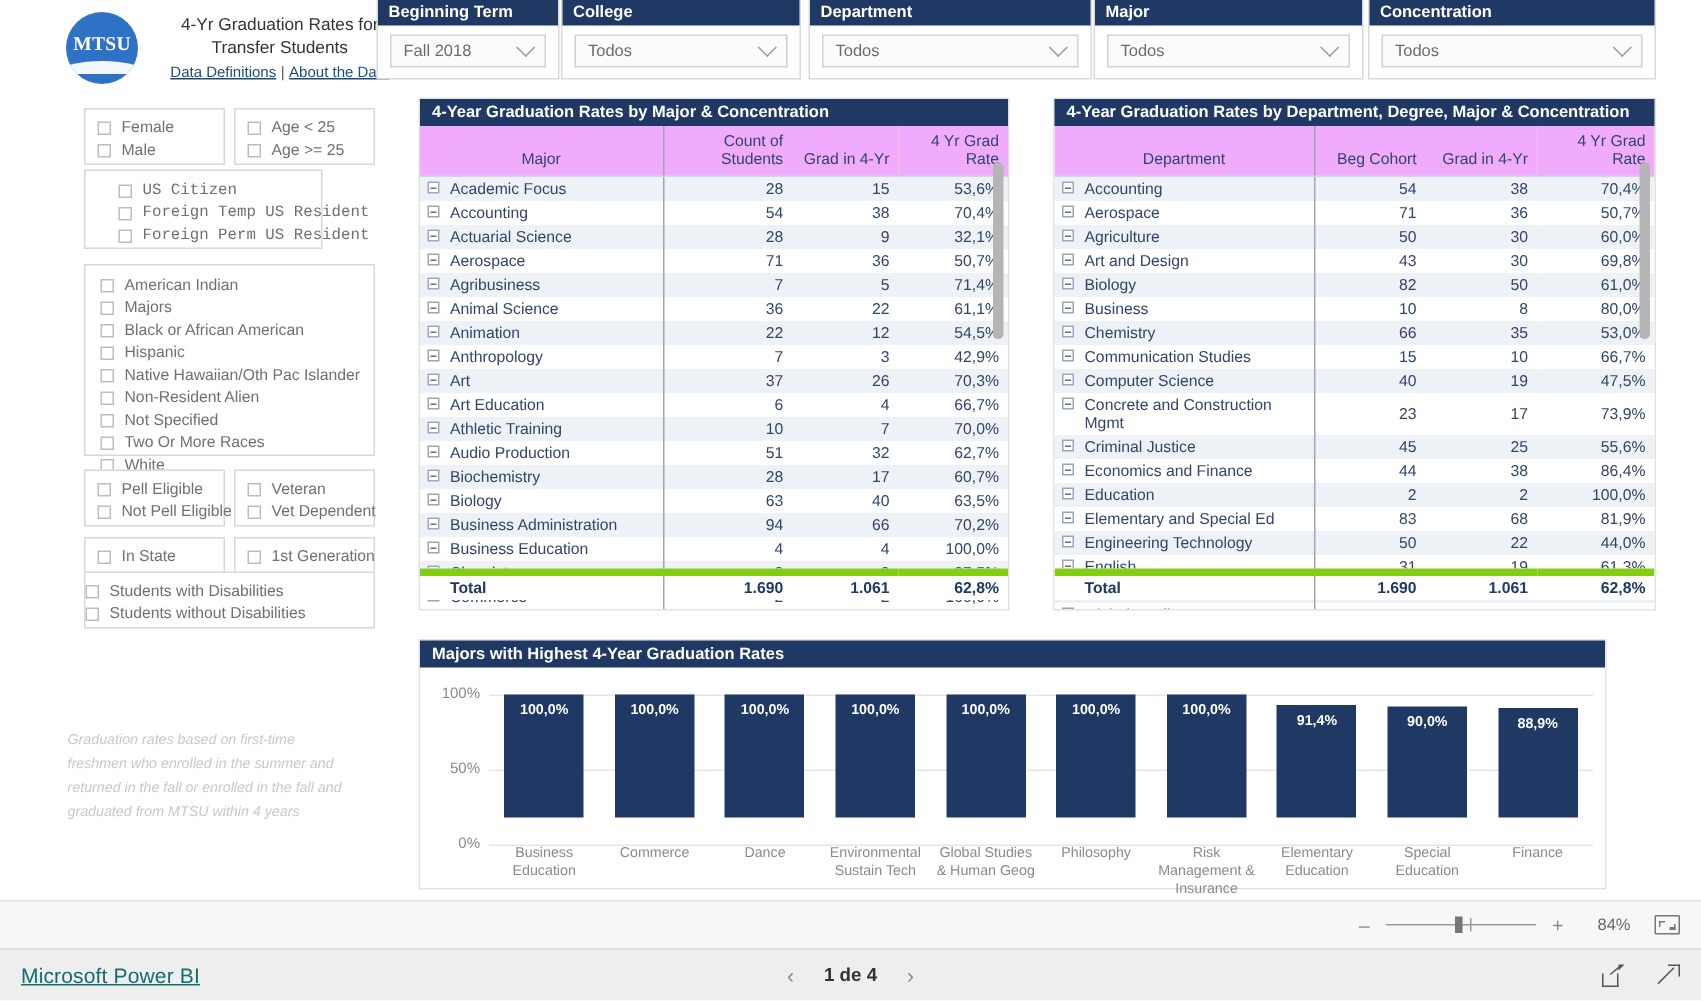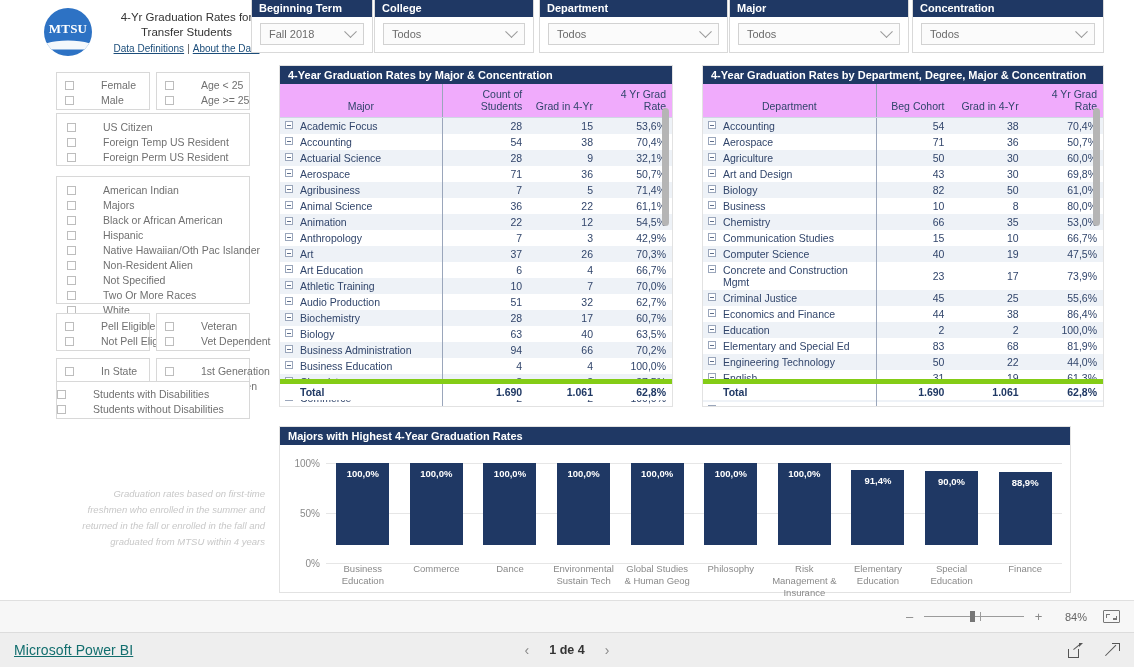--- a/index.html
+++ b/index.html
@@ -51,27 +51,27 @@
   .slicer .dd {
     border:1px solid #d2d2d2; background:#fbfbfb; height:22px;
     display:flex; align-items:center; justify-content:space-between;
     padding:0 8px; font-size:11px; color:#6b6b6b;
   }
   .chev { width:9px; height:9px; border-right:1.4px solid #9a9a9a; border-bottom:1.4px solid #9a9a9a;
           transform: rotate(45deg) translate(-2px,-2px); }
 
   
   .fgroup { position:absolute; border:1px solid #d8d8d8; background:#fff; }
-  .fitem { display:flex; align-items:center; height:14px; margin:0 0 1px 0;gap:20px; }
+  .fitem { display:flex; align-items:center; height:14px; margin:0 0 1px 0; }
   .cb { width:9px; height:9px; border:1px solid #bdbdbd; background:#fff; margin-right:7px; flex:0 0 9px; }
   .flabel { font-size:10.5px; color:#707070; white-space:nowrap; }
 
   .footnote {
     position:absolute; left:45px; top:486px; width:220px;
-    text-align:right; font-style:italic; font-size:9.5px;
+    text-align:left; font-style:italic; font-size:9.5px;
     color:#c8c8c8; line-height:16px;
   }
 
   
   .visual { position:absolute; background:#fff; box-shadow:0 0 0 1px #e2e2e2; }
   .visual > .vhdr {
     background:#1f3864; color:#fff; font-weight:bold; font-size:11px;
     padding:4px 8px 5px; height:18px; line-height:11px;
   }
   .tbl { width:100%; border-collapse:collapse; table-layout:fixed; }
@@ -245,21 +245,21 @@
     <div class="fitem">
       <span class="cb"></span>
       <span class="flabel">Age &lt; 25</span>
     </div>
     <div class="fitem">
       <span class="cb"></span>
       <span class="flabel">Age &gt;= 25</span>
     </div>
   </div>
 
-  <div class="fgroup" style="left:56px; top:113px; width:194px; height:53px; padding:6px 10px;">
+  <div class="fgroup" style="left:56px; top:113px; width:159px; height:53px; padding:6px 22px;font-family:Liberation Mono, monospace;">
     <div class="fitem">
       <span class="cb"></span>
       <span class="flabel">US Citizen</span>
     </div>
     <div class="fitem">
       <span class="cb"></span>
       <span class="flabel">Foreign Temp US Resident</span>
     </div>
     <div class="fitem">
       <span class="cb"></span>

